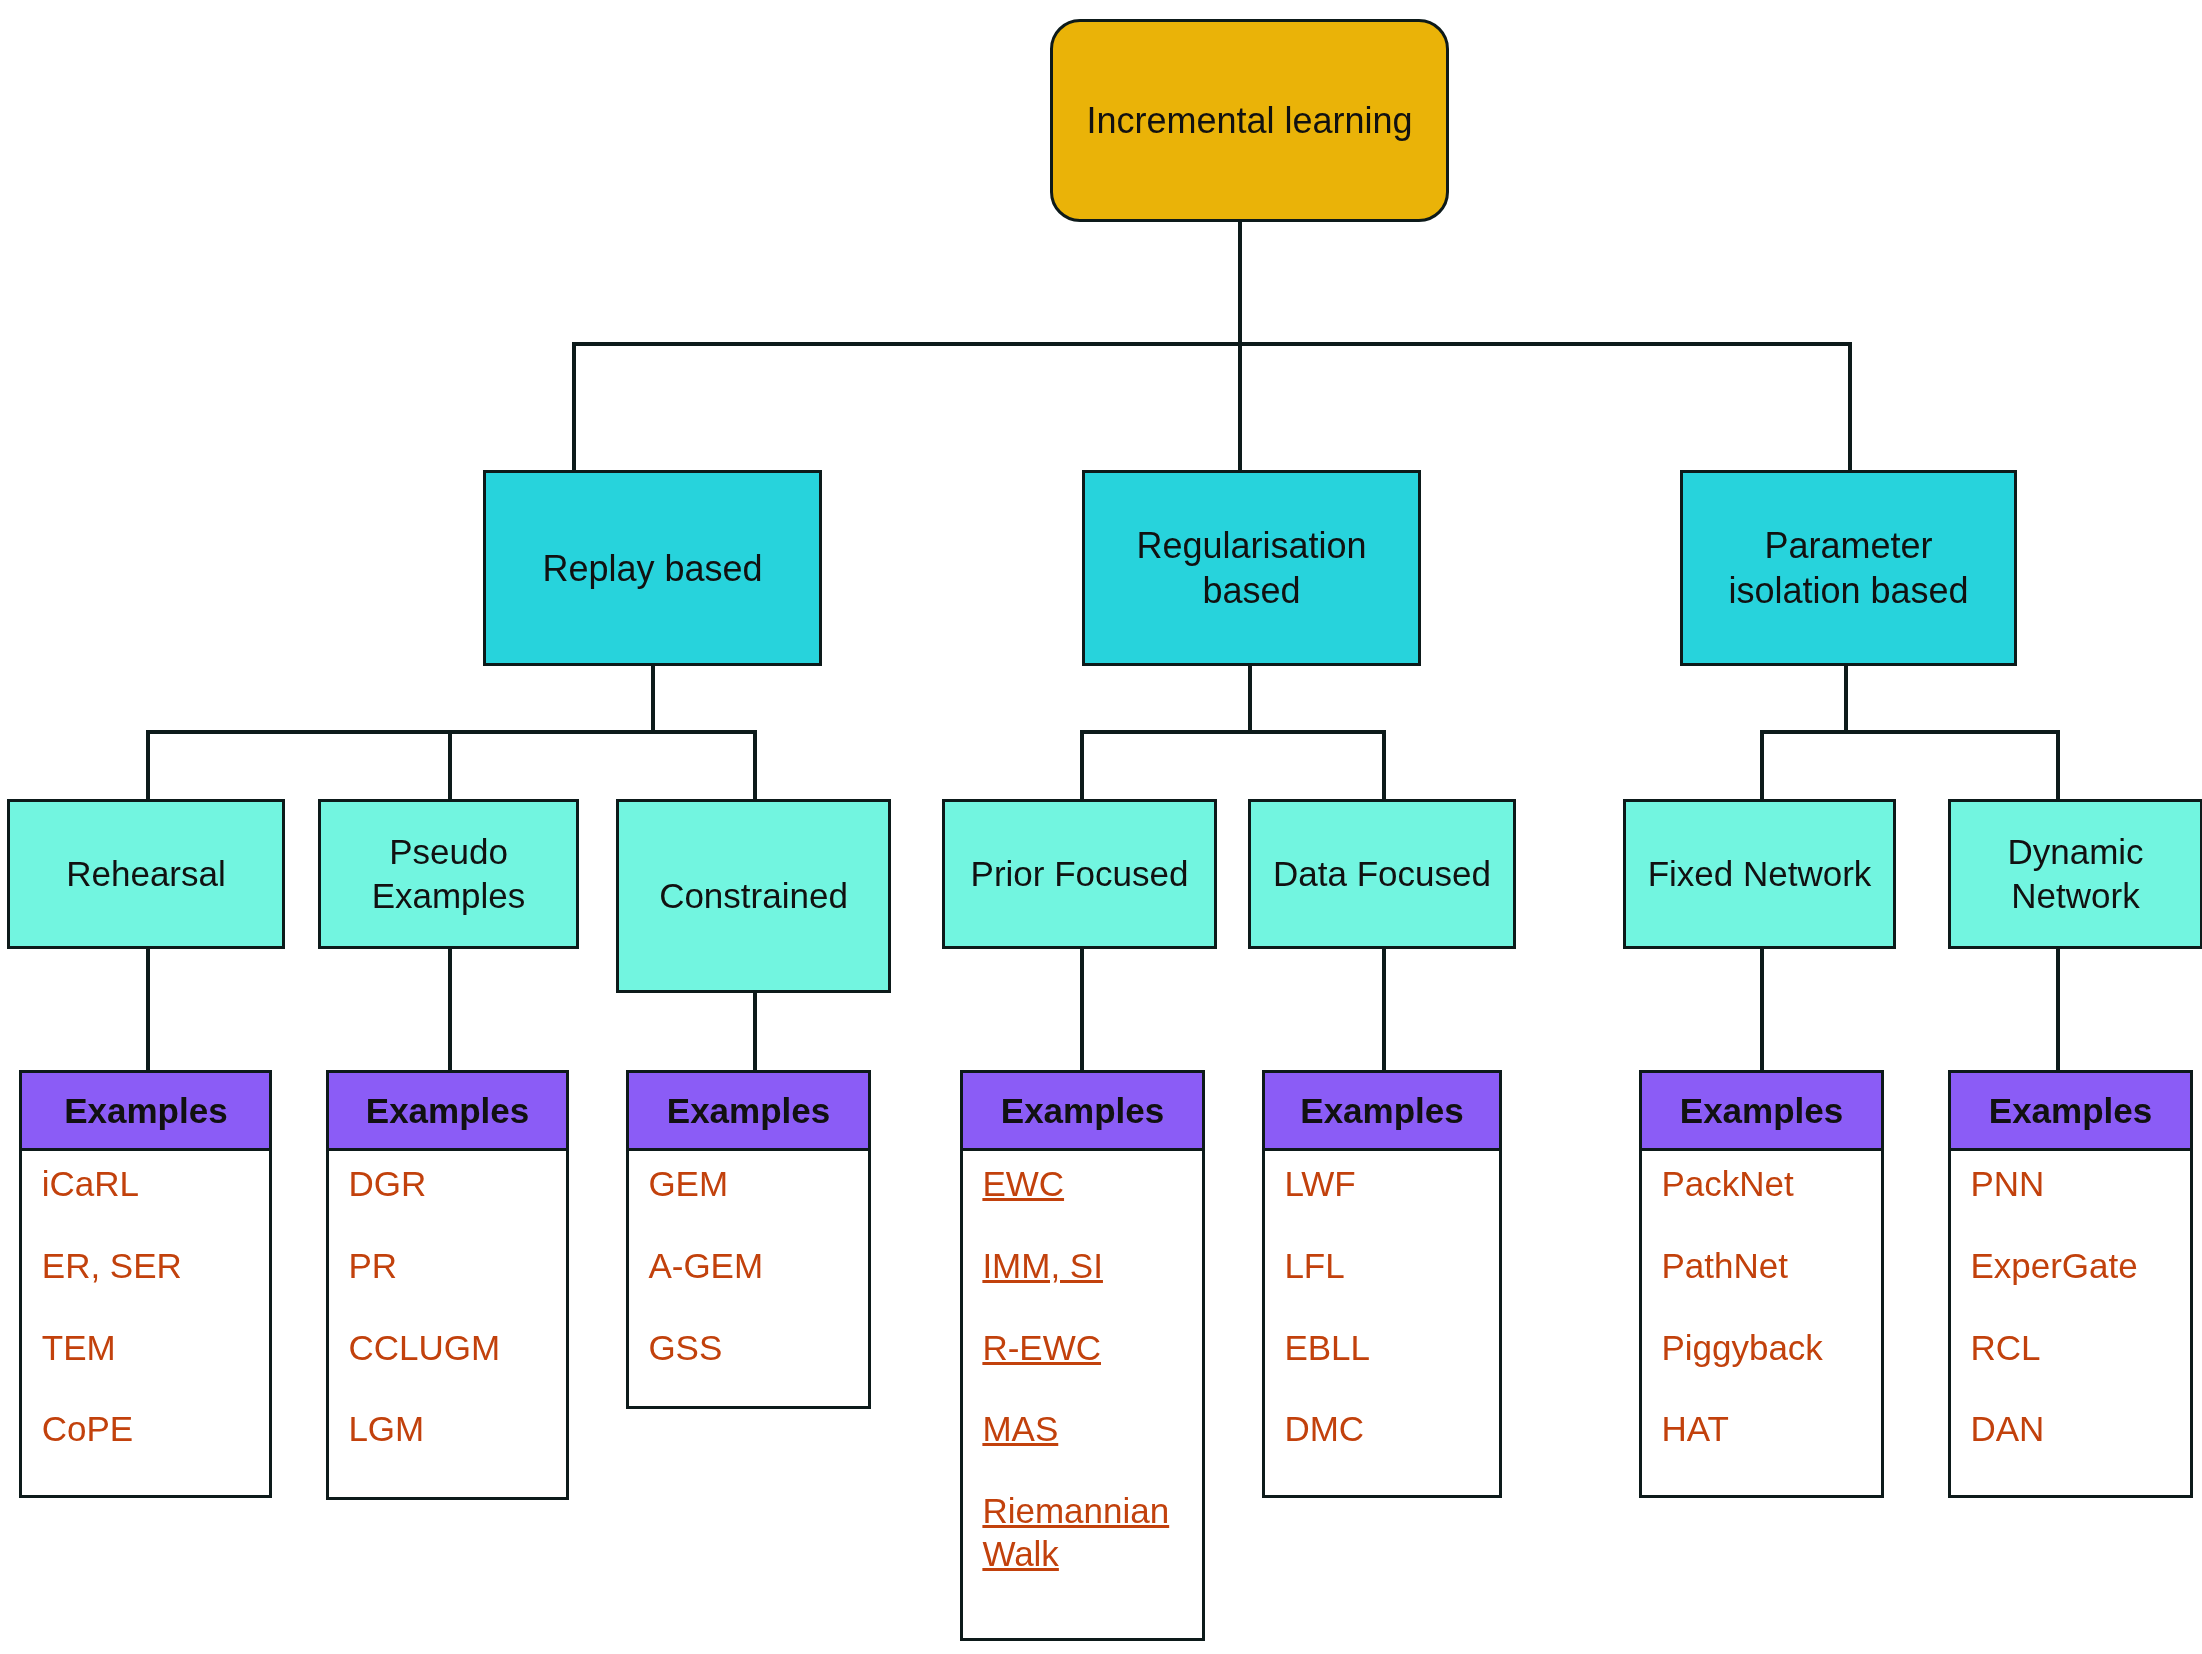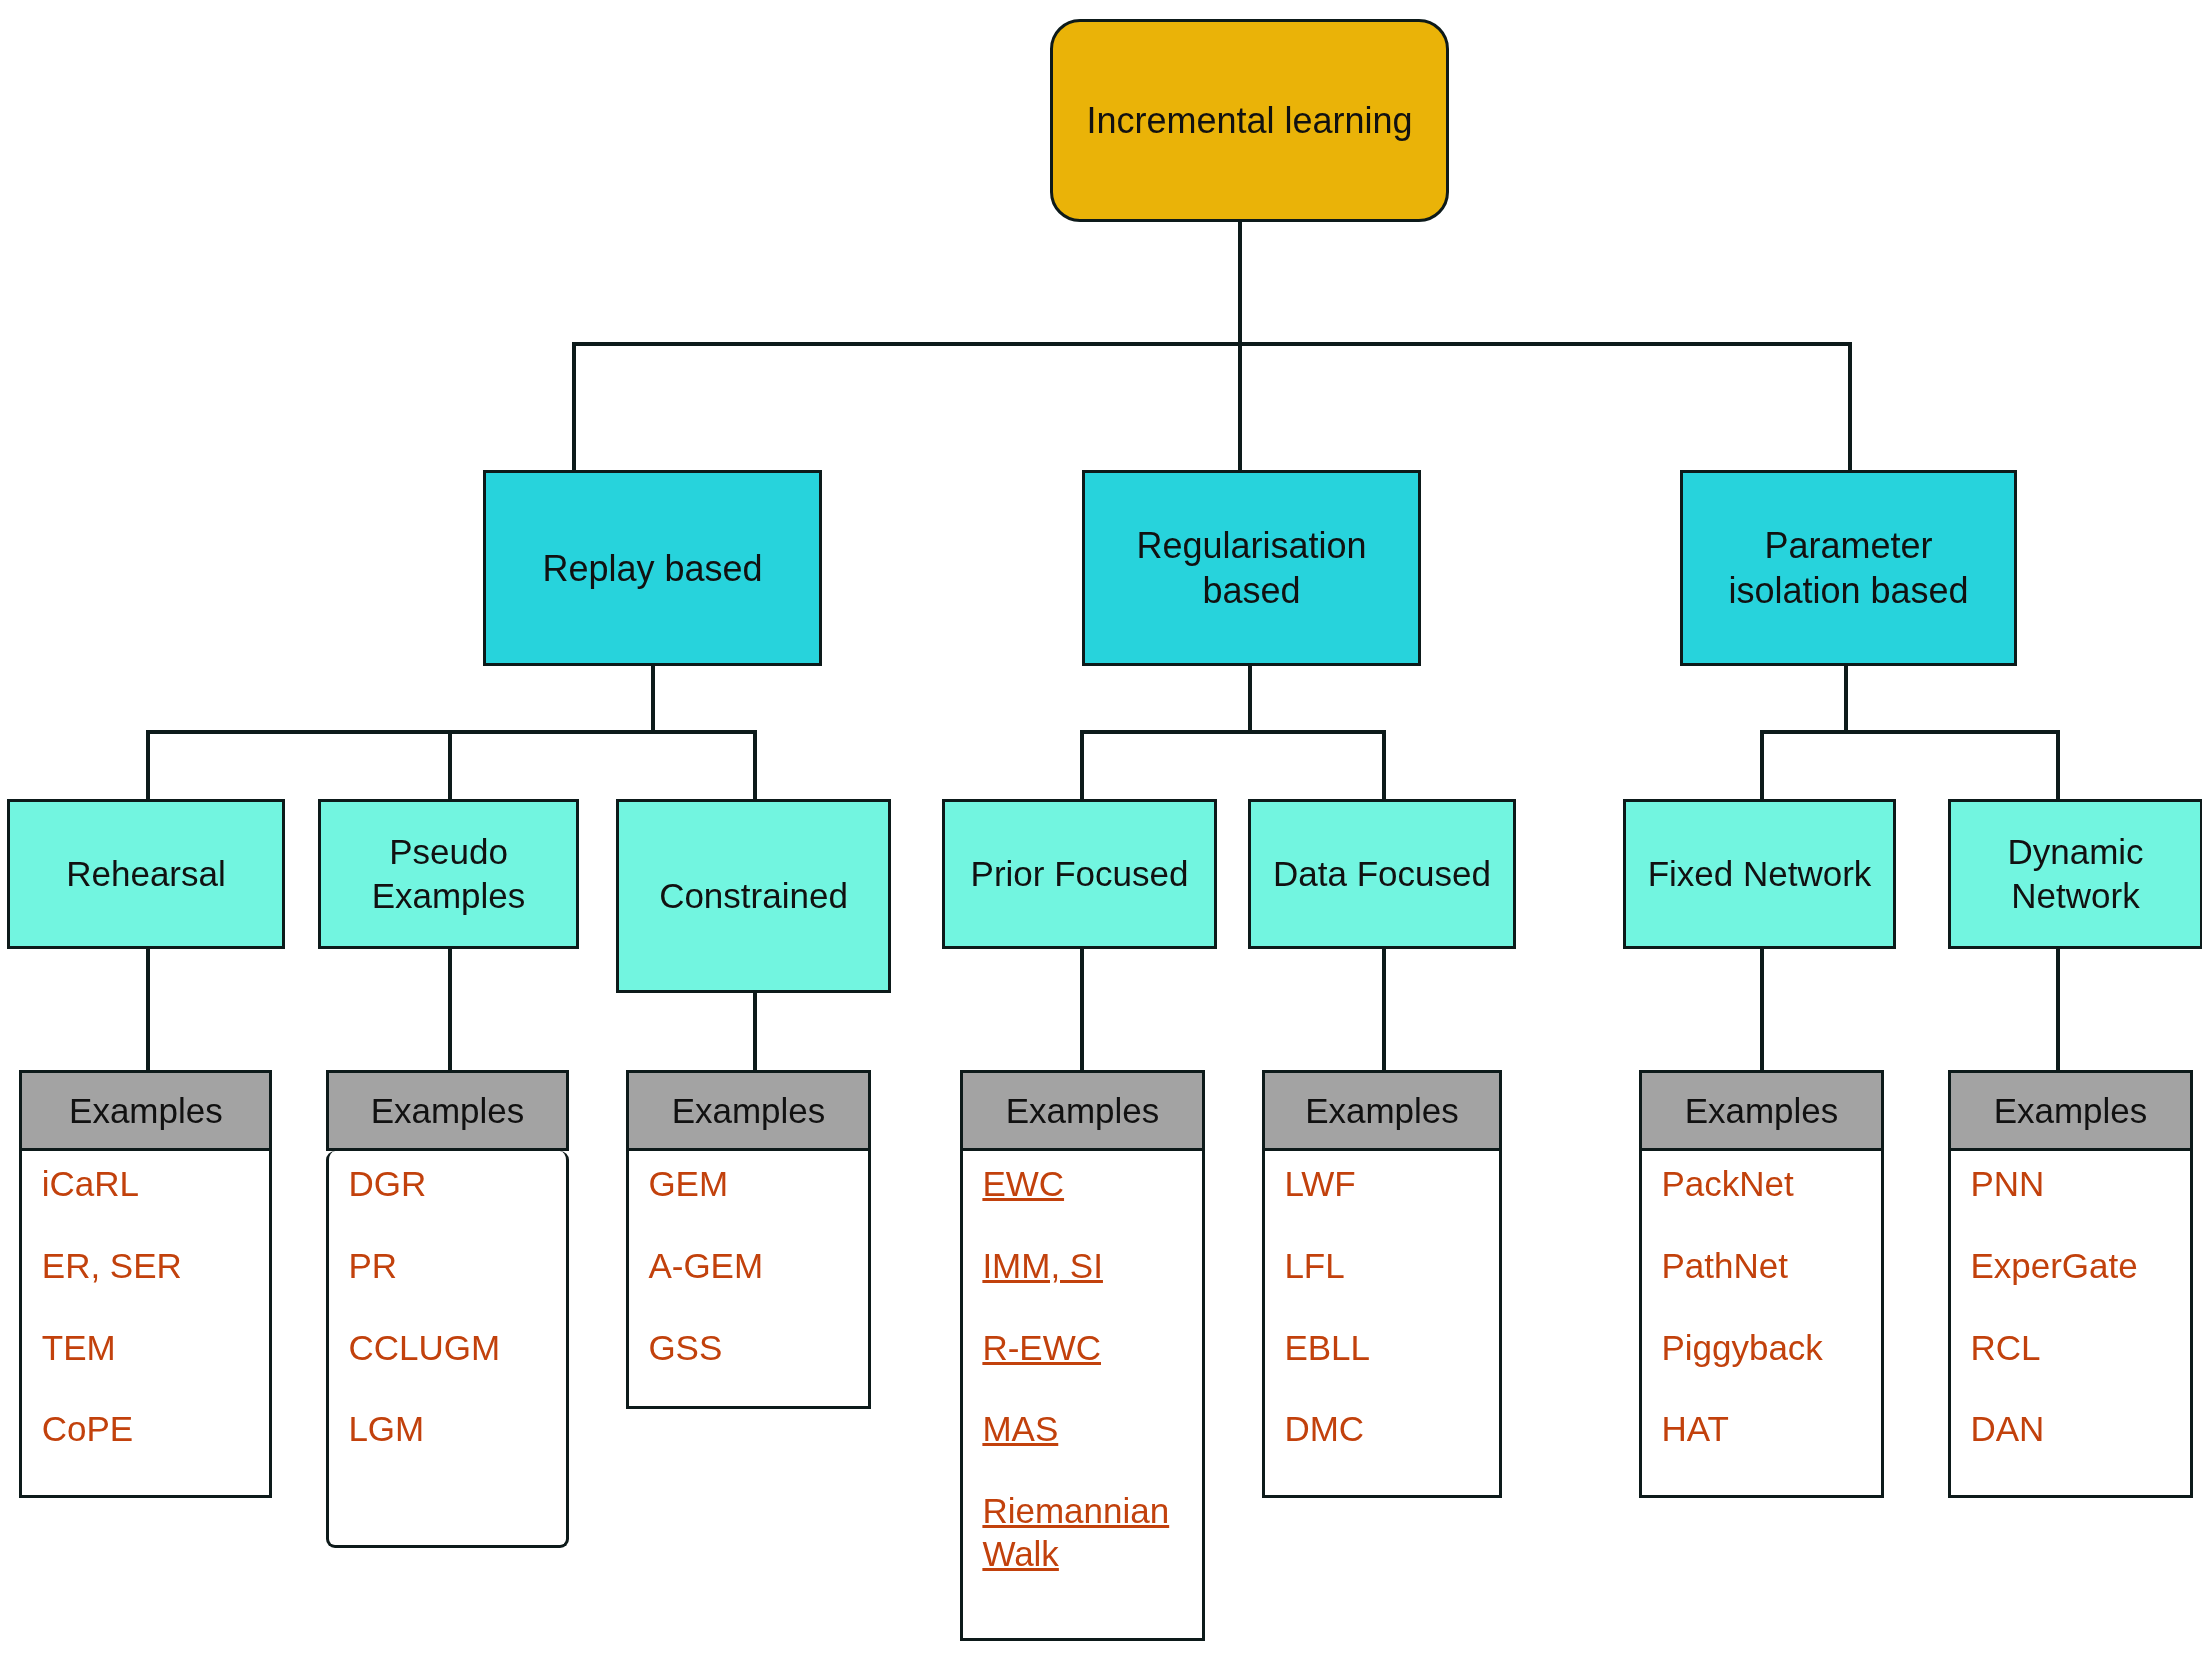--- a/index.html
+++ b/index.html
@@ -31,22 +31,23 @@
   }
   .node-l2{
     background:#27d3dc;
     font-size:36px;
   }
   .node-l3{
     background:#72f5e0;
     font-size:35px;
   }
   .ex-head{
-    background:#a3a3a3;
+    background:#8b5cf6;
     font-size:35px;
+    font-weight:bold;
   }
   .ex-body{
     position:absolute;
     box-sizing:border-box;
     border:3.5px solid #0d1a1a;
     border-top:none;
     background:#ffffff;
     z-index:3;
     padding-left:19.4px;
     padding-top:12.4px;
@@ -143,21 +144,21 @@
   <div class="ex-body" style="left:19.4px;top:1151px;width:253px;height:347px;">
     <div class="ex-item">iCaRL</div>
     <div class="ex-item">ER, SER</div>
     <div class="ex-item">TEM</div>
     <div class="ex-item">CoPE</div>
   </div>
 
   <div class="node ex-head" style="left:326px;top:1070px;width:243px;height:81px;">
     <span>Examples</span>
   </div>
-  <div class="ex-body" style="left:326px;top:1151px;width:243px;height:397px;border-radius:9px;">
+  <div class="ex-body" style="left:326px;top:1151px;width:243px;height:349px;">
     <div class="ex-item">DGR</div>
     <div class="ex-item">PR</div>
     <div class="ex-item">CCLUGM</div>
     <div class="ex-item">LGM</div>
   </div>
 
   <div class="node ex-head" style="left:626px;top:1070px;width:245px;height:81px;">
     <span>Examples</span>
   </div>
   <div class="ex-body" style="left:626px;top:1151px;width:245px;height:258px;">

